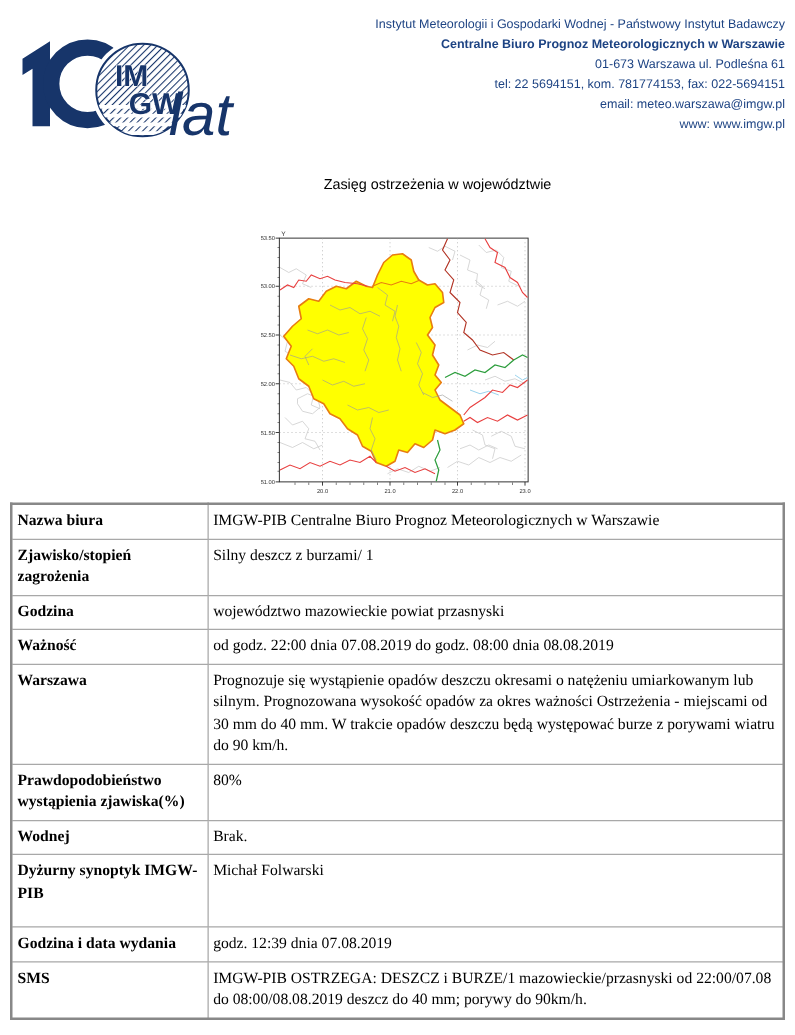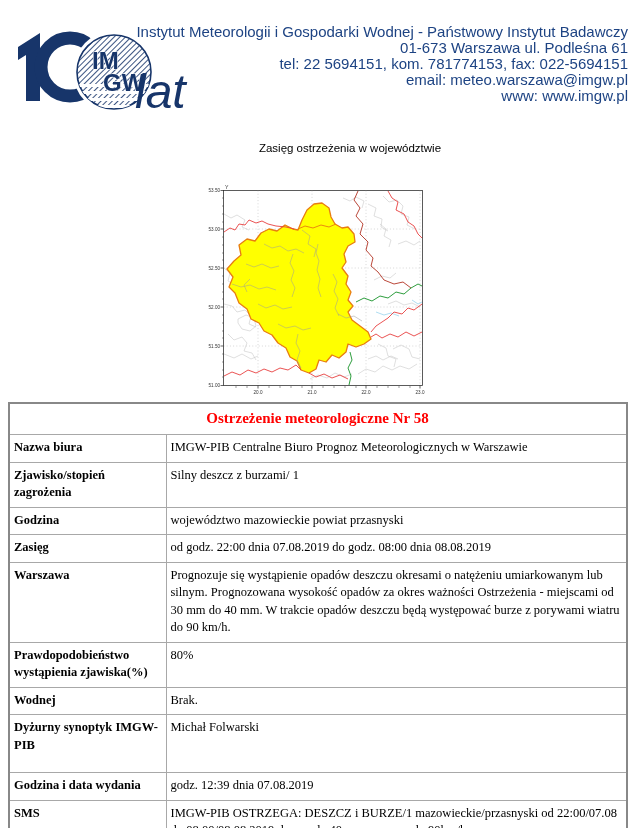--- a/index.html
+++ b/index.html
@@ -1,20 +1,20 @@
 <!DOCTYPE html>
 <html><head>
 <meta charset="utf-8">
 <style>
   html,body{margin:0;padding:0;background:#fff;}
   .page{position:relative;width:636px;height:828px;background:#fff;overflow:hidden;
         font-family:"Liberation Sans",sans-serif;}
   
   .contact{position:absolute;top:12px;right:8px;text-align:right;color:#1d4383;
-           font-size:15px;line-height:16px;margin-top:12px;}
+           font-size:10px;line-height:16px;}
   .contact .bold{font-weight:bold;}
   .logo{position:absolute;left:6px;top:20px;}
   
   .map-title{position:absolute;top:142px;left:0;width:100%;text-align:center;
              font-size:11.5px;color:#000;padding-left:32px;}
   .map-wrap{position:absolute;left:198px;top:184px;}
   
   .docblock{position:absolute;left:8px;top:402px;width:620px;}
   table.warn{border-collapse:collapse;width:620px;border:2px solid #888;
              font-family:"Liberation Serif",serif;font-size:12.5px;color:#000;
@@ -56,20 +56,21 @@
         <rect x="70" y="85" width="78" height="3" fill="#ffffff"></rect>
       </g>
       <text x="86" y="49" font-family="Liberation Serif,serif" font-weight="bold" font-size="24" fill="#17356a" stroke="#ffffff" stroke-width="0.9" paint-order="stroke">IM</text>
       <text x="97" y="71" font-family="Liberation Serif,serif" font-weight="bold" font-size="24" fill="#17356a" stroke="#ffffff" stroke-width="0.9" paint-order="stroke">GW</text>
       <text x="129" y="88" font-family="DejaVu Serif,serif" font-style="italic" font-size="48" fill="#17356a">lat</text>
     </svg>
   </div>
 
   <div class="contact">
     <div>Instytut Meteorologii i Gospodarki Wodnej - Państwowy Instytut Badawczy</div>
+    <div class="bold">Centralne Biuro Prognoz Meteorologicznych w Warszawie</div>
     <div>01-673 Warszawa ul. Podleśna 61</div>
     <div>tel: 22 5694151, kom. 781774153, fax: 022-5694151</div>
     <div>email: meteo.warszawa@imgw.pl</div>
     <div>www: www.imgw.pl</div>
   </div>
 
   <div class="map-title">Zasięg ostrzeżenia w województwie</div>
 
   <div class="map-wrap">
     <svg width="237" height="214" viewBox="0 0 237 214">
@@ -180,37 +181,34 @@
     </svg>
   </div>
 
   <div class="docblock">
     <table class="warn">
       <colgroup>
           <col style="width:157px">
           <col>
         </colgroup>
       <tbody>
-          <tr>
-        <td class="ttl" colspan="2">Ostrzeżenie meteorologiczne Nr 58</td>
-      </tr>
       <tr>
         <td class="lbl">Nazwa biura</td>
         <td>IMGW-PIB Centralne Biuro Prognoz Meteorologicznych w Warszawie</td>
       </tr>
       <tr>
         <td class="lbl">Zjawisko/stopień zagrożenia</td>
         <td>Silny deszcz z burzami/ 1</td>
       </tr>
       <tr>
         <td class="lbl">Godzina</td>
         <td>województwo mazowieckie powiat przasnyski</td>
       </tr>
       <tr>
-        <td class="lbl">Zasięg</td>
+        <td class="lbl">Ważność</td>
         <td>od godz. 22:00 dnia 07.08.2019 do godz. 08:00 dnia 08.08.2019</td>
       </tr>
       <tr>
         <td class="lbl">Warszawa</td>
         <td>Prognozuje się wystąpienie opadów deszczu okresami o natężeniu umiarkowanym lub silnym. Prognozowana wysokość opadów za okres ważności Ostrzeżenia - miejscami od 30 mm do 40 mm. W trakcie opadów deszczu będą występować burze z porywami wiatru do 90 km/h.</td>
       </tr>
       <tr>
         <td class="lbl">Prawdopodobieństwo wystąpienia zjawiska(%)</td>
         <td>80%</td>
       </tr>

